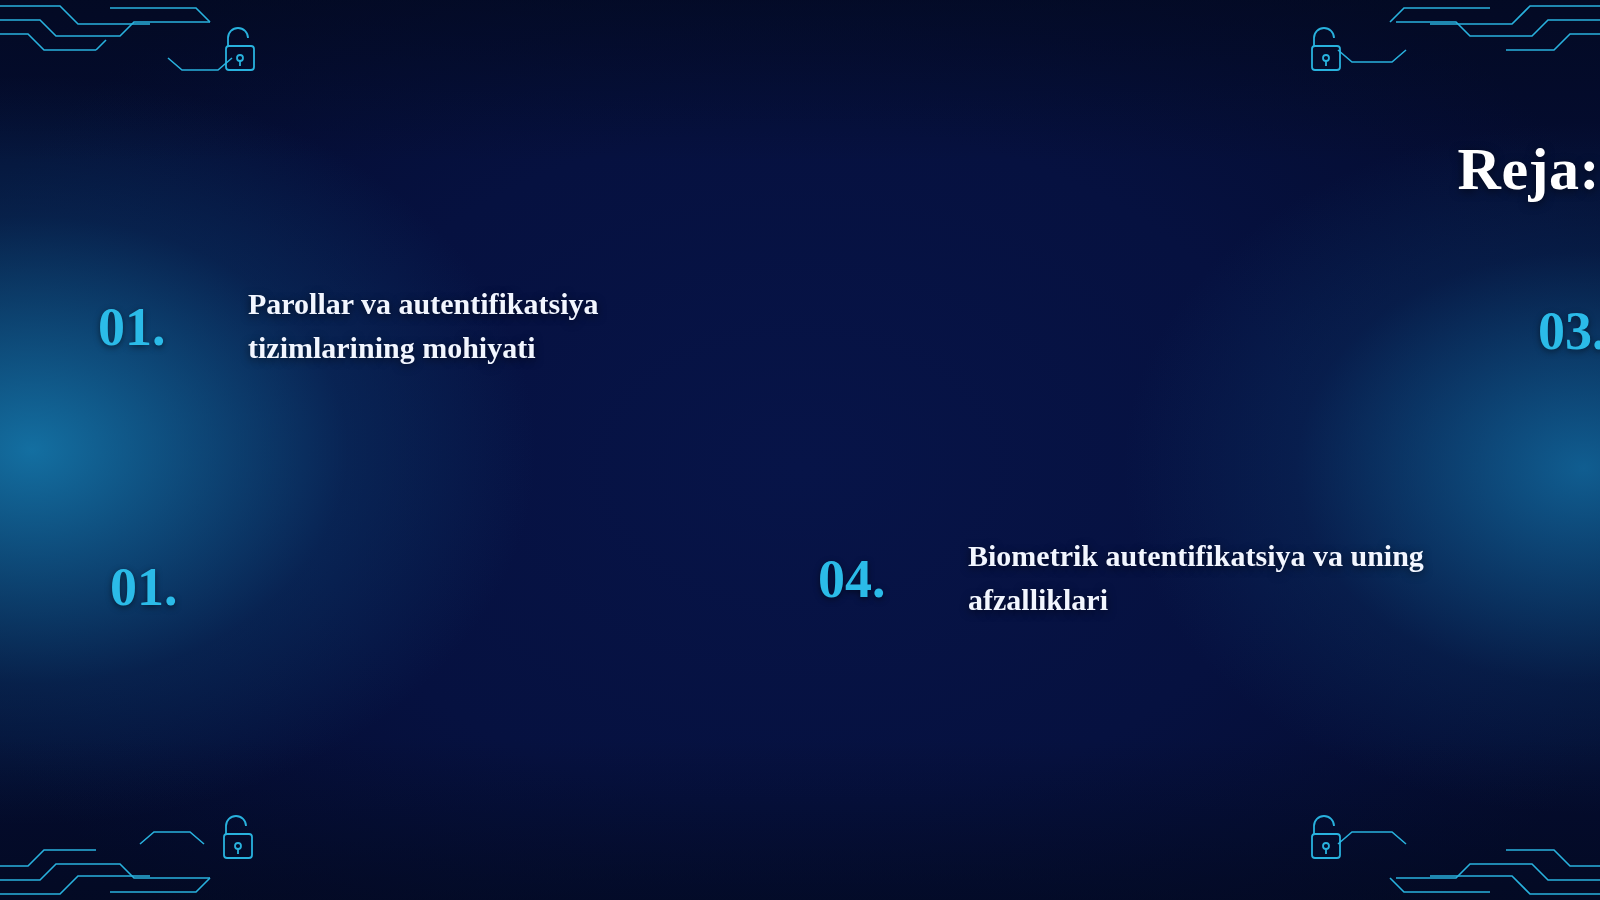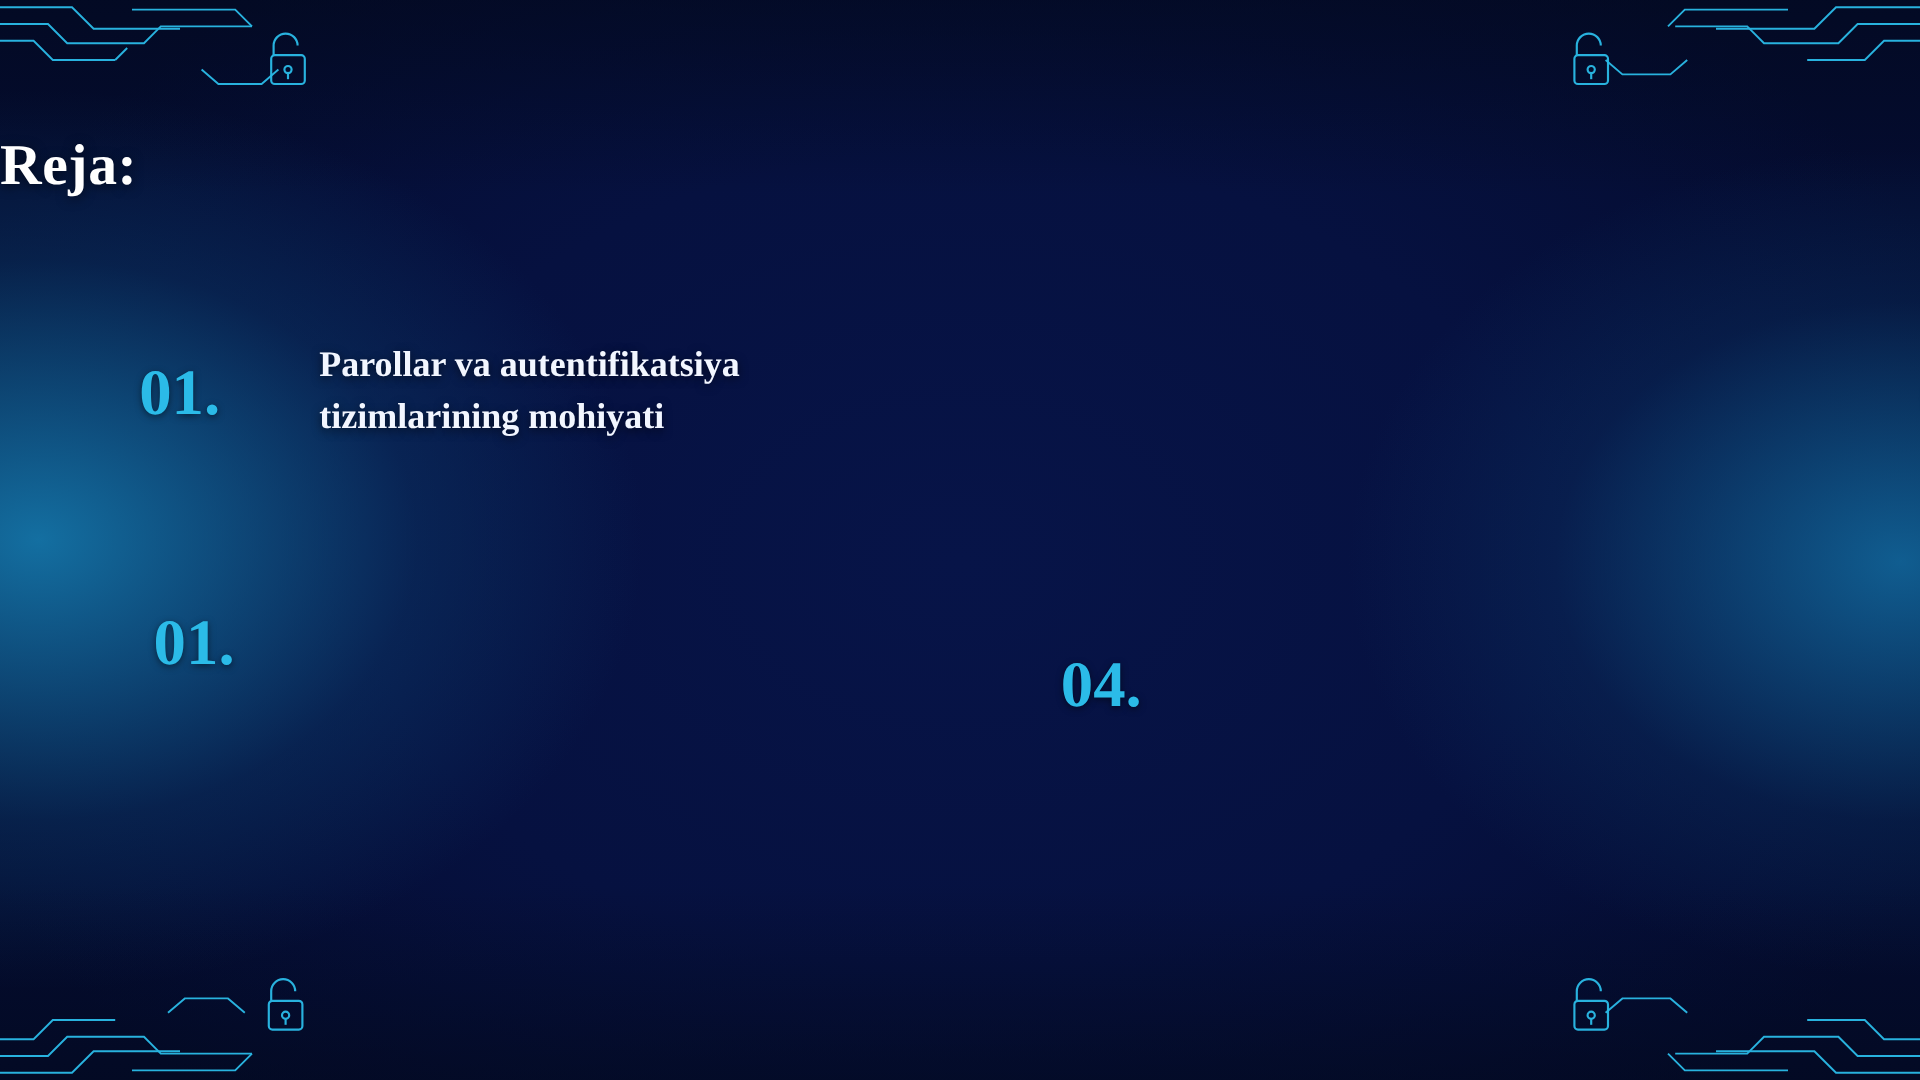--- a/index.html
+++ b/index.html
@@ -36,52 +36,51 @@
     pointer-events: none;
   }
   .deco svg { display: block; }
   .deco-tl { top: 0; left: 0; }
   .deco-tr { top: 0; right: 0; }
   .deco-bl { bottom: 0; left: 0; }
   .deco-br { bottom: 0; right: 0; }
 
   .title {
     position: absolute;
-    top: 110px;
+    top: 135px;
     left: 0;
     width: 100%;
-    text-align: left;
+    text-align: right;
     color: #ffffff;
-    font-size: 48px;
+    font-size: 60px;
     font-weight: bold;
     letter-spacing: 0.5px;
     text-shadow: 0 2px 10px rgba(0,0,0,0.55);
   }
 
   .items {
     position: absolute;
     top: 272px;
-    left: 116px;
+    left: 98px;
     width: 1380px;
     height: 420px;
     display: grid;
     grid-template-columns: 720px 660px;
     grid-template-rows: 160px 160px;
     row-gap: 100px;
-    gap: 48px;
   }
 
   .item {
     display: flex;
     align-items: flex-start;
   }
   .item-1 { padding-left: 0px;  padding-top: 10px; }
   .item-2 { padding-left: 720px; padding-top: 14px; grid-column: 2; grid-row: 1; }
   .item-3 { padding-left: 12px; padding-top: 10px; grid-column: 1; grid-row: 2; }
-  .item-4 { padding-left: 0px;  padding-top: 2px; grid-column: 2; grid-row: 2; align-items: center; }
+  .item-4 { padding-left: 0px;  padding-top: 2px; grid-column: 2; grid-row: 2; }
 
   .num {
     color: #2bbbe8;
     font-size: 54px;
     font-weight: bold;
     line-height: 1;
     margin-top: 18px;
     text-shadow: 0 2px 6px rgba(0,0,0,0.5);
     flex: 0 0 auto;
   }
@@ -189,16 +188,17 @@
       <div class="num num-wide">03.</div>
 
     </div>
 
     <div class="item item-3">
       <div class="num num-wide">01.</div>
     </div>
 
     <div class="item item-4">
       <div class="num num-wide">04.</div>
+      <div class="txt txt-r">Biometrik autentifikatsiya va uning afzalliklari</div>
     </div>
 
   </div>
 </div>
 
 </body></html>

